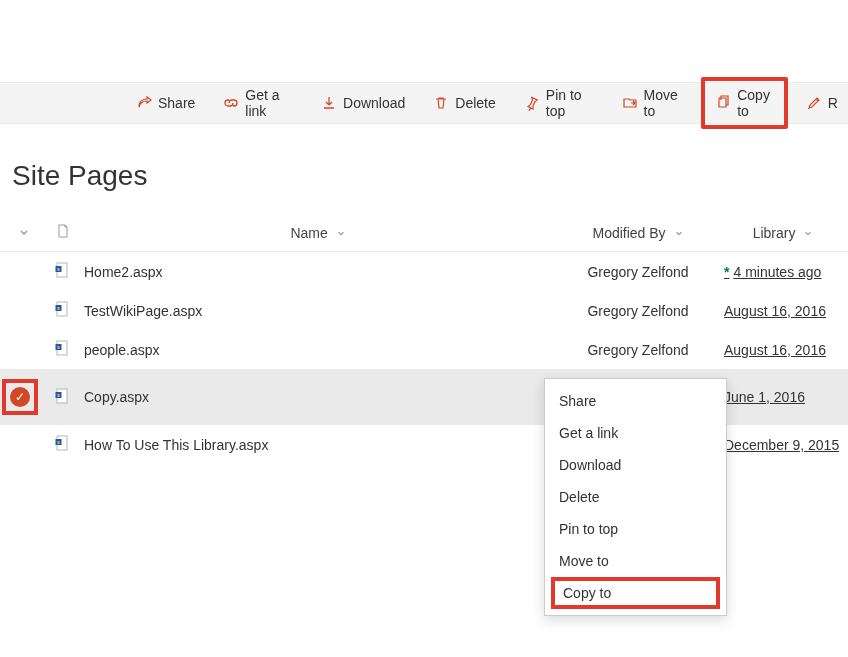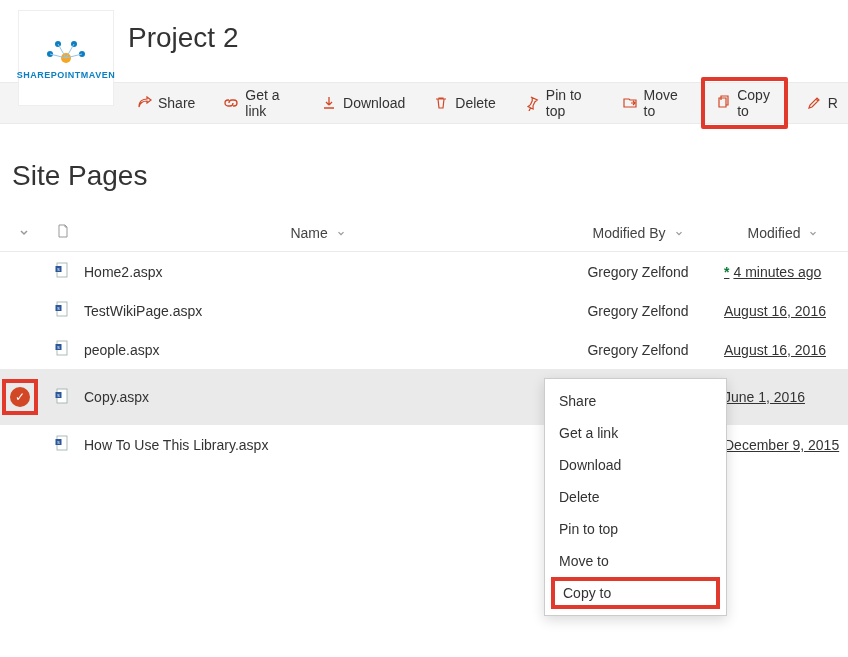--- a/index.html
+++ b/index.html
@@ -146,37 +146,20 @@
     border: 4px solid #e13a2d;
     margin: 0 6px;
     padding: 4px 8px;
   }
   .chev-down { display: inline-block; }
 </style>
 </head>
 <body>
 
 <div class="header-region">
-  <div class="logo-tile">
-    <div class="logo-inner">
-      <svg class="logo-shape" width="60" height="30" viewBox="0 0 60 30">
-        <circle cx="30" cy="22" r="5" fill="#f6a623"></circle>
-        <circle cx="14" cy="18" r="3" fill="#0b7fc2"></circle>
-        <circle cx="46" cy="18" r="3" fill="#0b7fc2"></circle>
-        <circle cx="22" cy="8" r="3" fill="#0b7fc2"></circle>
-        <circle cx="38" cy="8" r="3" fill="#0b7fc2"></circle>
-        <line x1="30" y1="22" x2="14" y2="18" stroke="#93c5e8" stroke-width="1"></line>
-        <line x1="30" y1="22" x2="46" y2="18" stroke="#93c5e8" stroke-width="1"></line>
-        <line x1="30" y1="22" x2="22" y2="8" stroke="#93c5e8" stroke-width="1"></line>
-        <line x1="30" y1="22" x2="38" y2="8" stroke="#93c5e8" stroke-width="1"></line>
-      </svg>
-      <div>SHAREPOINTMAVEN</div>
-    </div>
-  </div>
-  <div class="site-title">Project 2</div>
 </div>
 
 <div class="toolbar">
   <div class="tb-btn">
     <span class="ic">
       <svg viewBox="0 0 16 16">
           <path fill="none" stroke="currentColor" stroke-width="1.2" d="M11 2l4 3-4 3V6C7 6 4 8 3 12c0-6 4-8 8-8V2z"></path>
         </svg>
     </span>
     <span>Share</span>
@@ -270,21 +253,21 @@
       </th>
       <th class="th-mod">
         <span>Modified By</span>
         <span class="chev">
           <svg width="10" height="10" viewBox="0 0 12 12">
               <path fill="none" stroke="#999" stroke-width="1.5" d="M3 5l3 3 3-3"></path>
             </svg>
         </span>
       </th>
       <th>
-        <span>Modified</span>
+        <span>Library</span>
         <span class="chev">
           <svg width="10" height="10" viewBox="0 0 12 12">
               <path fill="none" stroke="#999" stroke-width="1.5" d="M3 5l3 3 3-3"></path>
             </svg>
         </span>
       </th>
     </tr>
   </thead>
   <tbody id="tbody">
       <tr>

